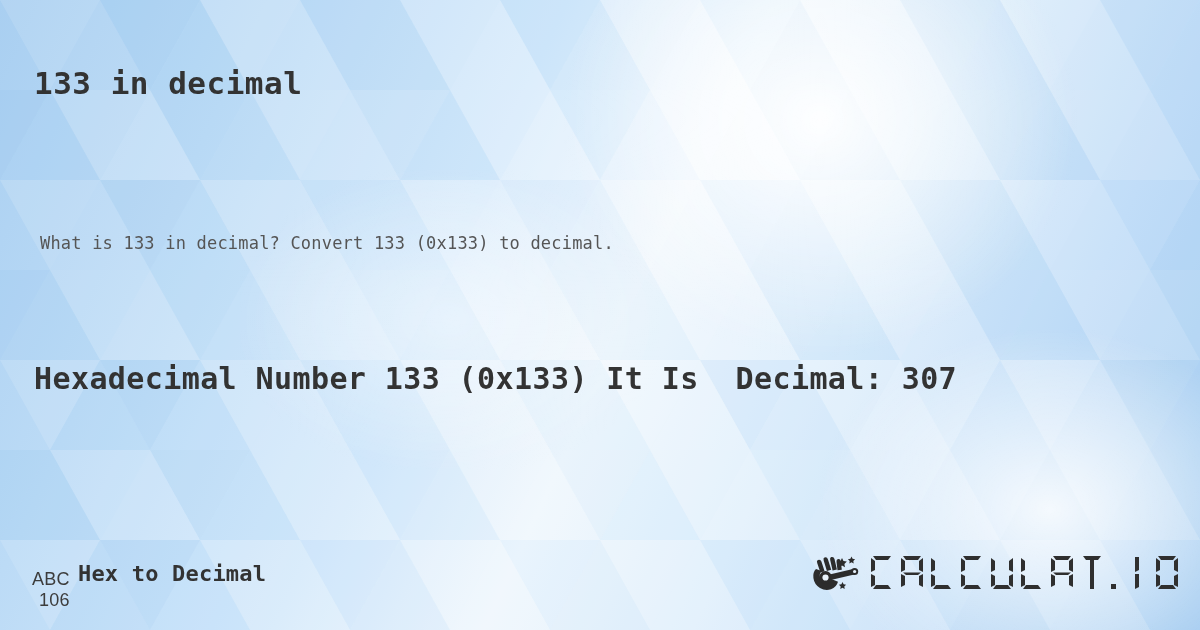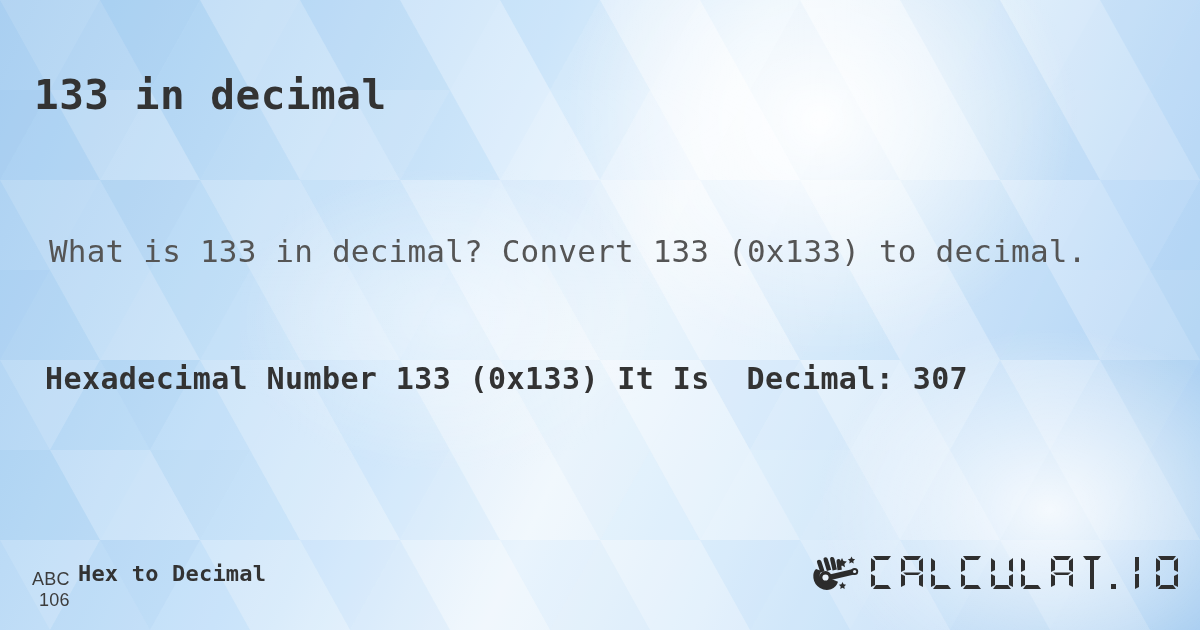--- a/index.html
+++ b/index.html
@@ -65,51 +65,50 @@
   
   #content {
     position: absolute;
     inset: 0;
   }
 
   .title {
     position: absolute;
     left: 34px;
     top: 44px;
-    font-size: 41px;
+    font-size: 31px;
     font-weight: bold;
     color: #333333;
     letter-spacing: 0.5px;
     white-space: pre;
   }
 
   .subtitle {
     position: absolute;
-    left: 49px;
+    left: 40px;
     top: 185px;
-    font-size: 31px;
+    font-size: 17px;
     font-weight: normal;
     color: #555555;
     letter-spacing: 0.2px;
     white-space: pre;
     margin-top: 48px;
   }
 
   .result {
     position: absolute;
     left: 34px;
     top: 355px;
     width: 1130px;
     font-size: 30px;
     font-weight: bold;
     color: #333333;
     line-height: 48px;
     letter-spacing: 0.4px;
     white-space: pre-wrap;
-    margin-left: 11px;
   }
 
   
   .footer-left {
     position: absolute;
     left: 32px;
     top: 548px;
     display: flex;
     align-items: center;
     height: 50px;

